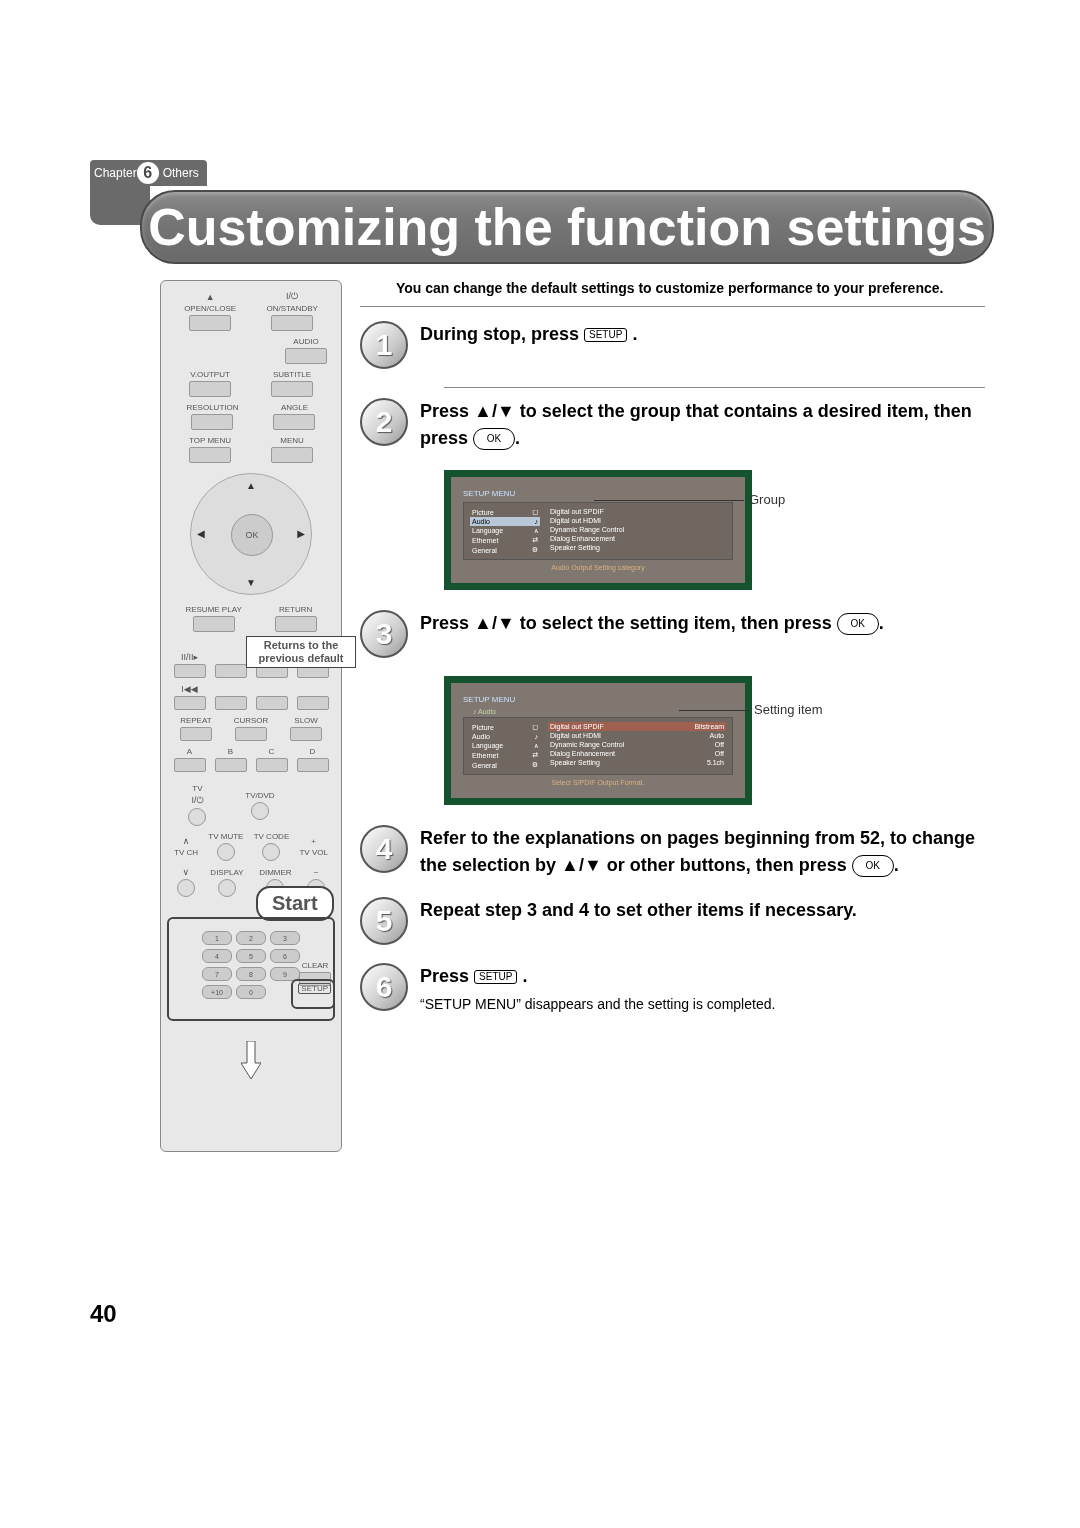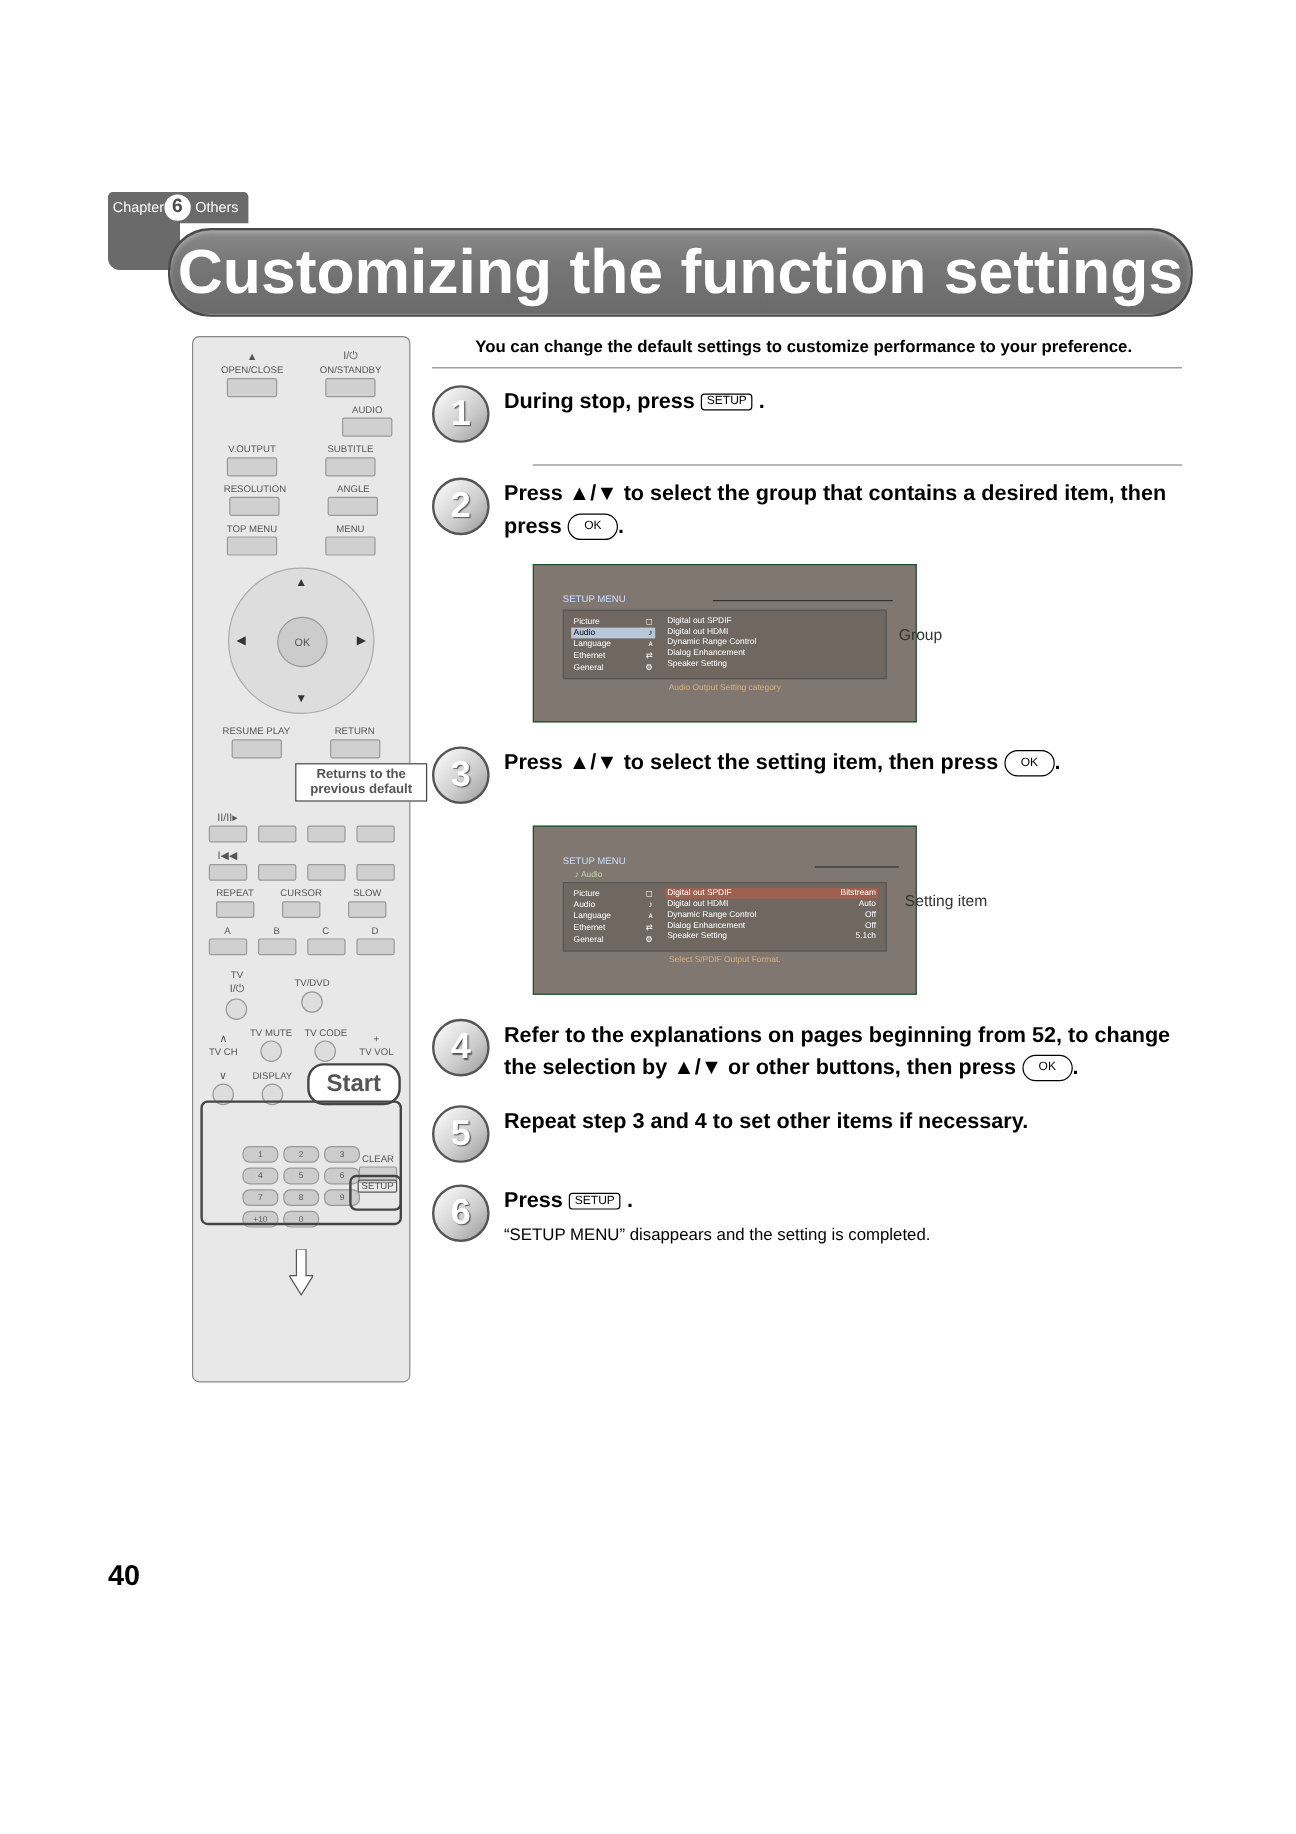--- a/index.html
+++ b/index.html
@@ -238,26 +238,26 @@
     width: 40px;
     height: 20px;
     vertical-align: middle;
     line-height: 1;
   }
   .tri-up::before { content: "▲"; }
   .tri-down::before { content: "▼"; }
   .menu-diagram {
     margin: 10px 0 18px 56px;
     width: 270px;
-    border: 1px solid #14532d;
+    border: 7px solid #14532d;
     background: #807870;
     font-size: 7px;
     color: #fff;
     position: relative;
-    padding: 24px;
+    padding: 12px;
   }
   .menu-title {
     color: #c8e0ff;
     font-size: 8px;
     margin-bottom: 4px;
   }
   .menu-box {
     background: #706860;
     border: 1px solid #555;
     padding: 4px 6px;
@@ -293,21 +293,20 @@
     text-align: center;
     color: #d8b080;
     font-size: 7px;
     margin-top: 4px;
   }
   .diagram-label {
     position: absolute;
     font-size: 13px;
     color: #333;
     font-weight: normal;
-    margin-top: 29px;
   }
   .diagram-line {
     position: absolute;
     background: #333;
     height: 1px;
   }
   .page-num {
     position: absolute;
     left: 90px;
     top: 1300px;
@@ -417,21 +416,21 @@
           <span>RETURN</span>
           <div class="btn-rect"></div>
         </div>
     </div>
 
     <div class="callout-return">
       <div>Returns to the</div>
       <div>previous default</div>
     </div>
 
-    <div class="row" style="margin-top:44px">
+    <div class="row" style="margin-top:20px">
       <div class="label-col">
           <span class="glyph">II/II▸</span>
           <div class="btn-sq"></div>
         </div>
       <div class="label-col">
           <span class="glyph">&nbsp;</span>
           <div class="btn-sq"></div>
         </div>
       <div class="label-col">
           <span class="glyph">&nbsp;</span>

